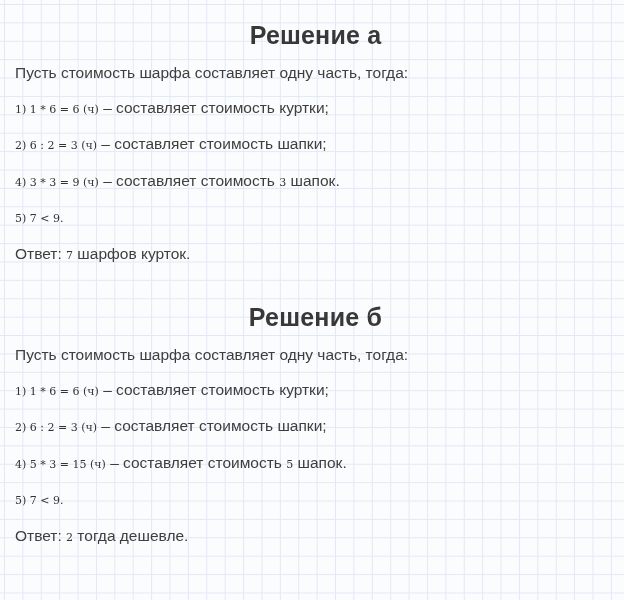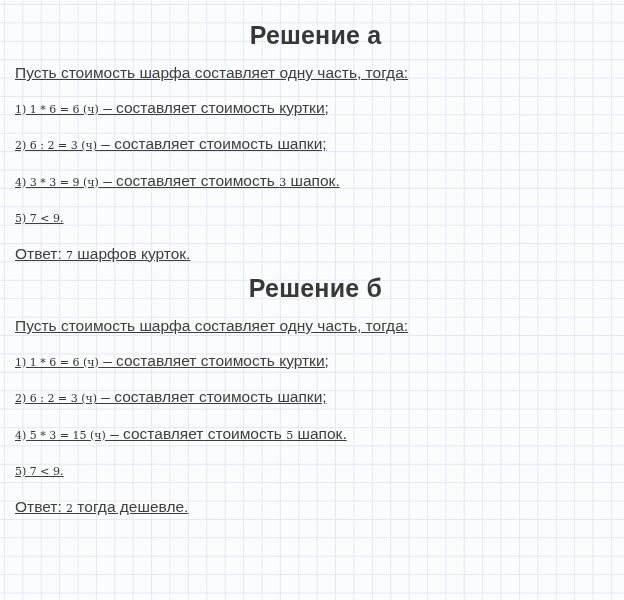--- a/index.html
+++ b/index.html
@@ -34,30 +34,29 @@
     font-family: "Liberation Sans", sans-serif;
     font-weight: 700;
     font-size: 25px;
     line-height: 30px;
     color: var(--heading-color);
     text-align: center;
     margin: 6px 0 6px 0;
     letter-spacing: 0.2px;
   }
   .solution + .solution .section-title {
-    margin-top: 0;
+    margin-top: 29px;
   }
   .line {
     font-family: "Liberation Sans", sans-serif;
     font-size: 15.5px;
     line-height: 34.5px;
     color: var(--text-color);
     margin: 0;
     white-space: nowrap;
-    text-decoration: underline;
   }
   .math {
     font-family: "DejaVu Serif", "Liberation Serif", serif;
     font-size: 11px;
     color: var(--math-color);
   }
 </style>
 </head>
 <body>
 

